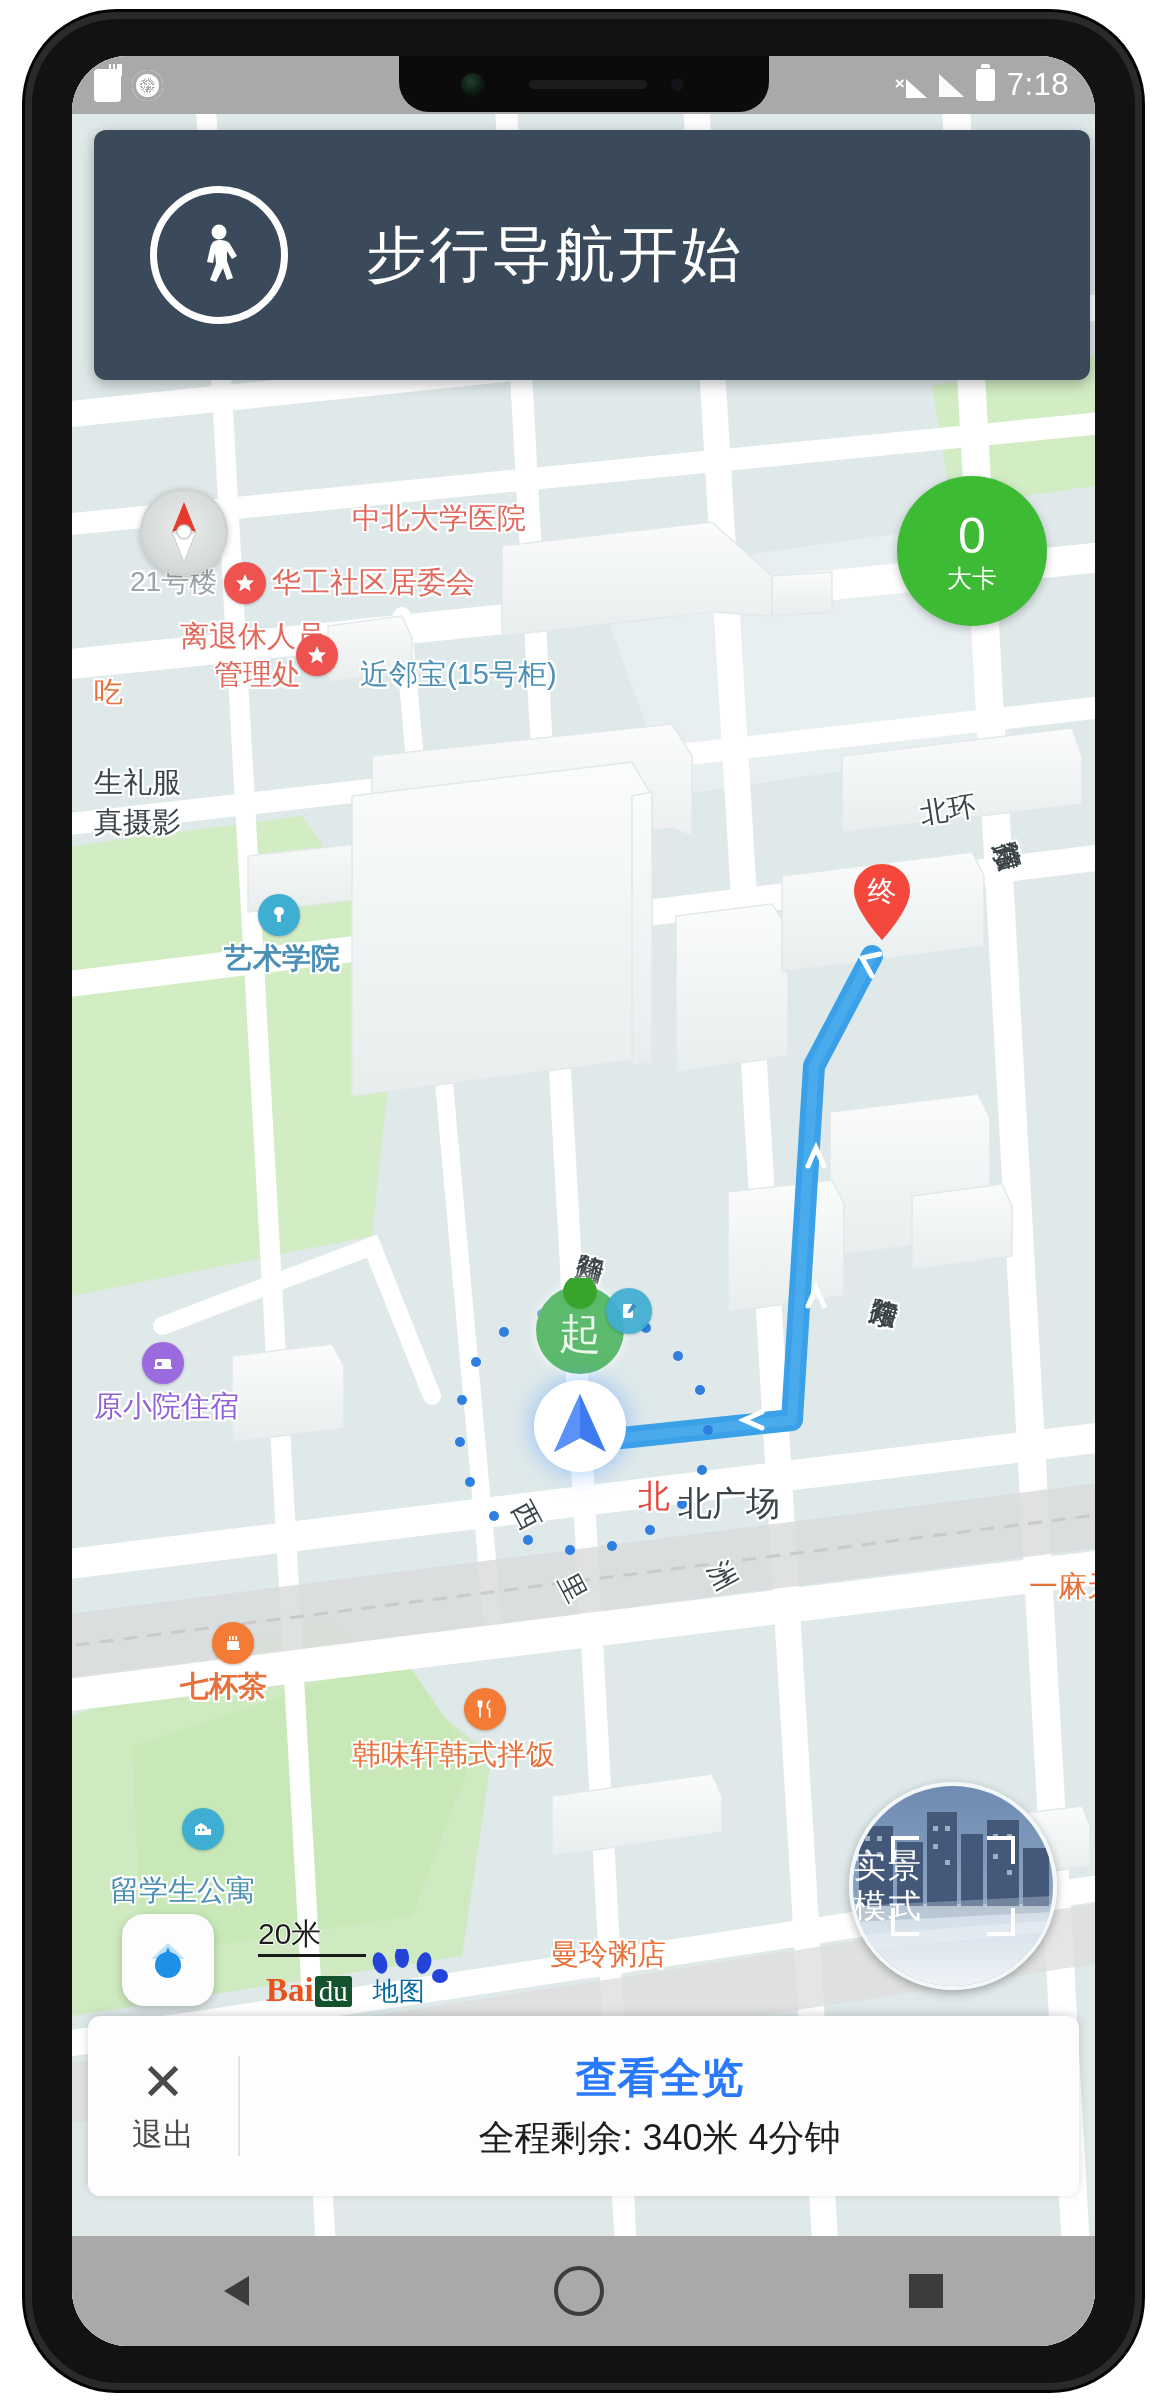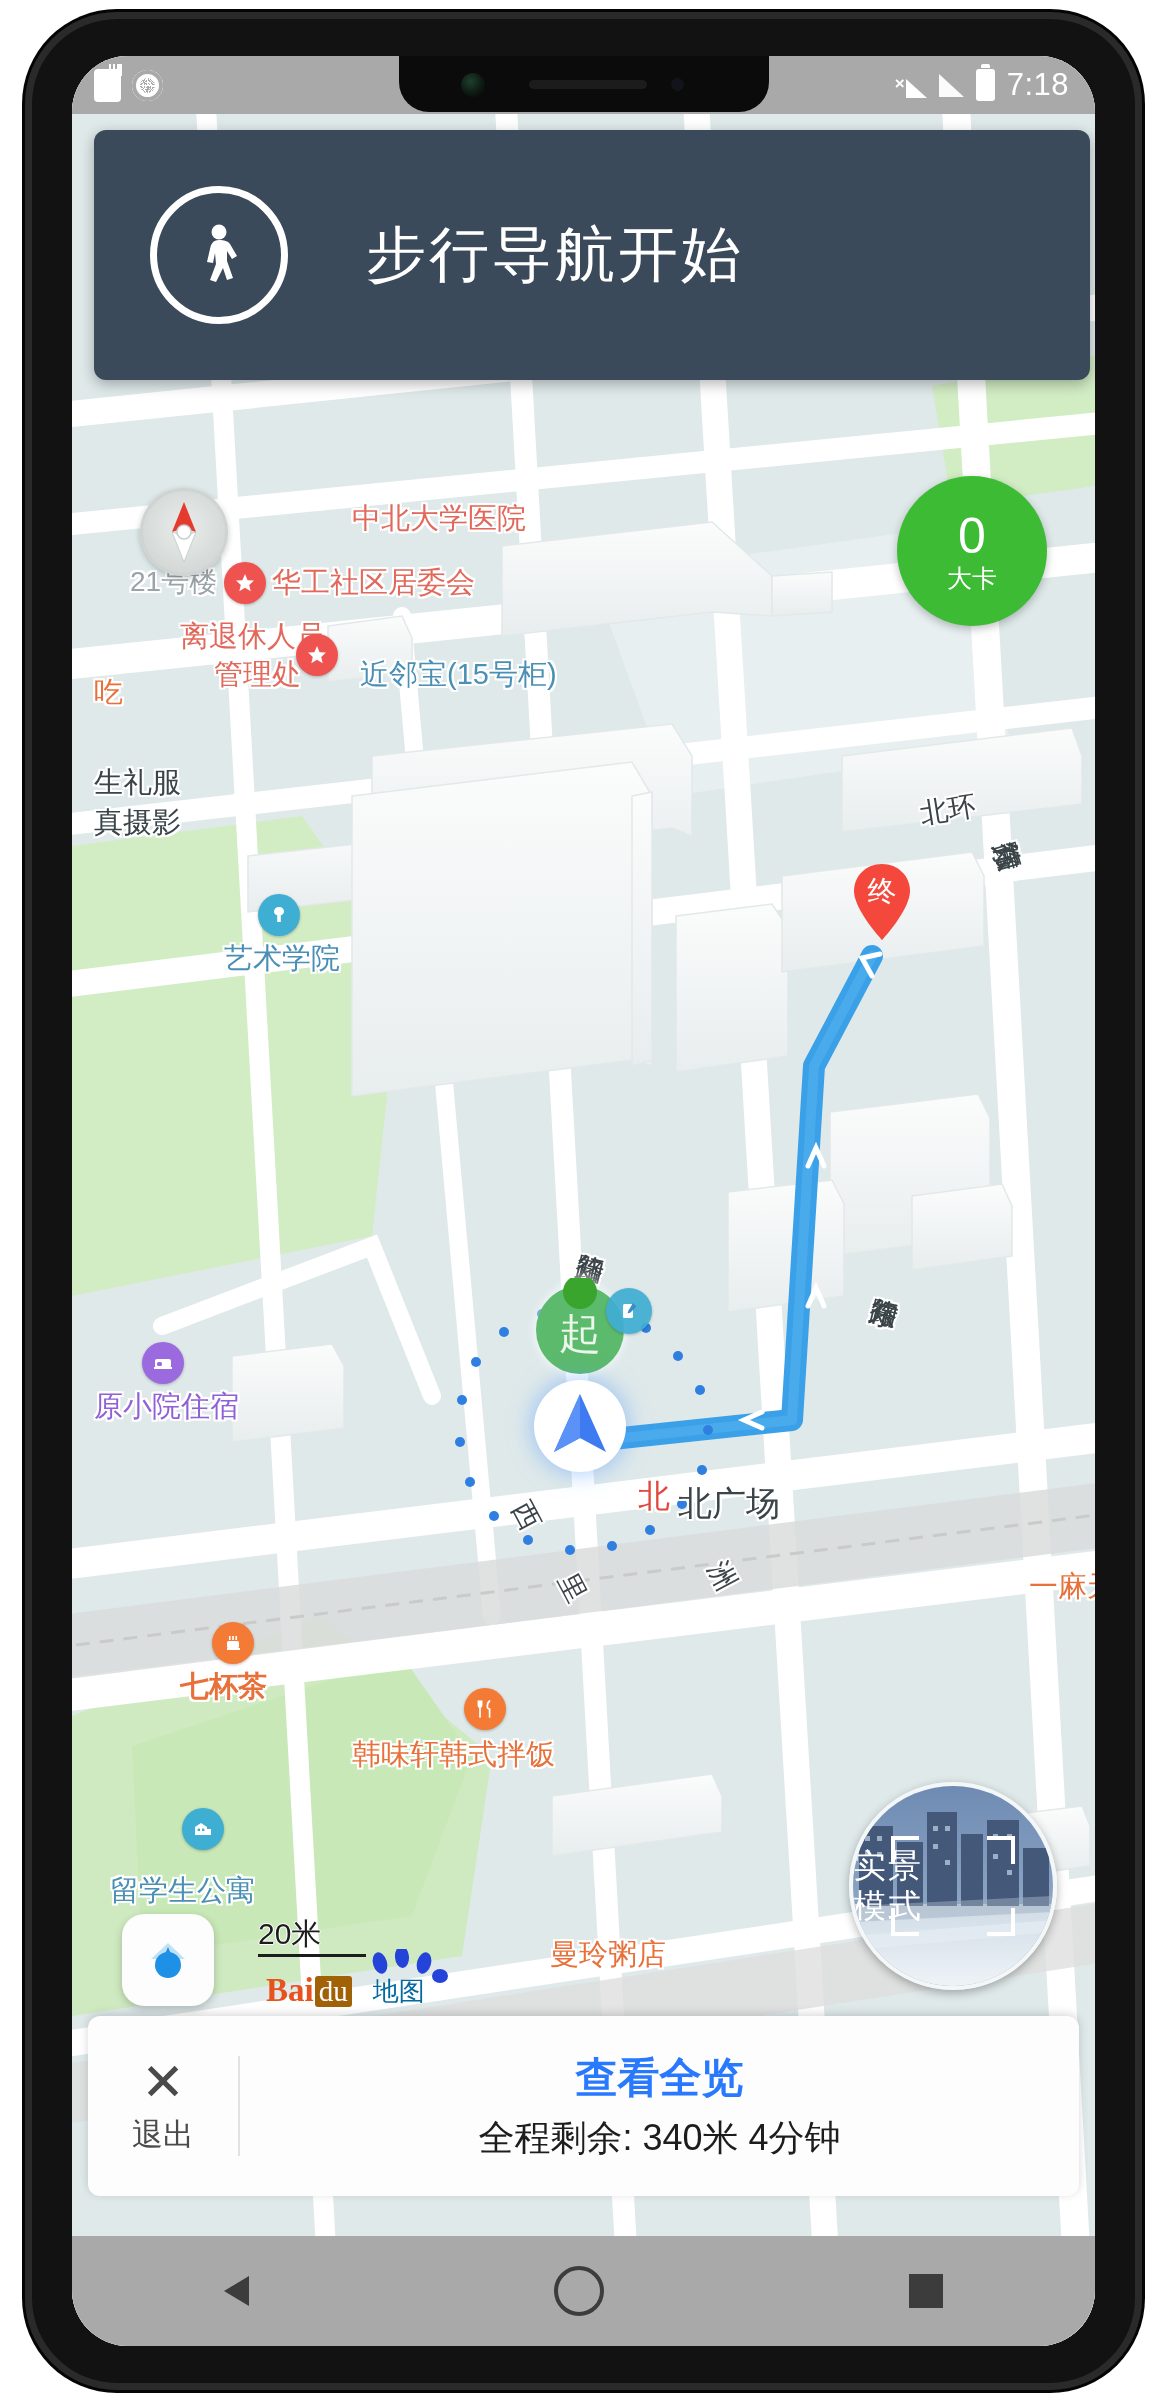--- a/index.html
+++ b/index.html
@@ -87,21 +87,21 @@
      background:#fdfdfd;box-shadow:0 3px 9px rgba(0,0,0,.22);display:flex;align-items:center;justify-content:center;}
 
   
   #scale{position:absolute;left:186px;top:1862px;color:#1c1c1c;}
   #scale .stext{font-size:30px;line-height:32px;text-shadow:-1px 0 #fff,1px 0 #fff,0 -1px #fff,0 1px #fff;}
   #scale .sline{margin-top:4px;width:108px;height:3px;background:#1c1c1c;}
 
   
   #baidu{position:absolute;left:194px;top:1918px;display:flex;align-items:flex-end;gap:1px;}
   #baidu .bai{color:#e8521d;font-size:33px;font-weight:bold;line-height:33px;font-family:"Liberation Serif",serif;}
-  #baidu .du{color:#fff;background:#a16207;font-size:29px;line-height:31px;padding:0 4px;border-radius:3px;font-family:"Liberation Serif",serif;}
+  #baidu .du{color:#fff;background:#14532d;font-size:29px;line-height:31px;padding:0 4px;border-radius:3px;font-family:"Liberation Serif",serif;}
   #baidu .ditu{color:#0369a1;font-size:26px;line-height:32px;margin-left:20px;}
   #baidu .paw{position:absolute;left:96px;top:-25px;}
 
   
   #realview{position:absolute;right:38px;top:1726px;width:200px;height:200px;border-radius:50%;
      overflow:hidden;border:4px solid #f4f7f8;box-shadow:0 3px 10px rgba(0,0,0,.3);}
   #rv-label{position:absolute;left:0;top:0;width:100%;height:100%;display:flex;flex-direction:column;
      align-items:flex-start;justify-content:center;color:#fff;font-size:33px;line-height:40px;letter-spacing:2px;}
   .rv-corner{position:absolute;width:24px;height:24px;border:4px solid #fff;}
   .rv-tl{left:38px;top:50px;border-right:none;border-bottom:none;}
@@ -267,21 +267,21 @@
         <div class="lbl lbl-gray" style="left:58px;top:512px;">21号楼</div>
         <div class="lbl lbl-orange" style="left:22px;top:622px;">吃</div>
         <div class="lbl lbl-dark" style="left:22px;top:712px;">生礼服</div>
         <div class="lbl lbl-dark" style="left:22px;top:752px;">真摄影</div>
 
         <div class="poi poi-blue" style="left:186px;top:838px;">
           <svg width="24" height="24" viewBox="0 0 24 24">
               <path d="M12 4 C9 4 7 6 7 8.5 C7 10.4 8.4 11.8 10.2 12.2 L10.2 19 L13.8 19 L13.8 12.2 C15.6 11.8 17 10.4 17 8.5 C17 6 15 4 12 4 Z" fill="#fff"></path>
             </svg>
         </div>
-        <div class="lbl lbl-blue" style="left:152px;top:888px;">艺术学院</div>
+        <div class="lbl lbl-blue" style="left:152px;top:888px;font-weight:bold;">艺术学院</div>
 
         <div class="poi poi-purple" style="left:70px;top:1286px;">
           <svg width="24" height="24" viewBox="0 0 24 24">
               <rect x="4" y="8" width="16" height="9" rx="2" fill="#fff"></rect>
               <rect x="6" y="11" width="5" height="4" rx="1.5" fill="#9b6ade"></rect>
               <rect x="3" y="16" width="18" height="2" fill="#fff"></rect>
             </svg>
         </div>
         <div class="lbl lbl-purple" style="left:22px;top:1336px;">原小院住宿</div>
 

